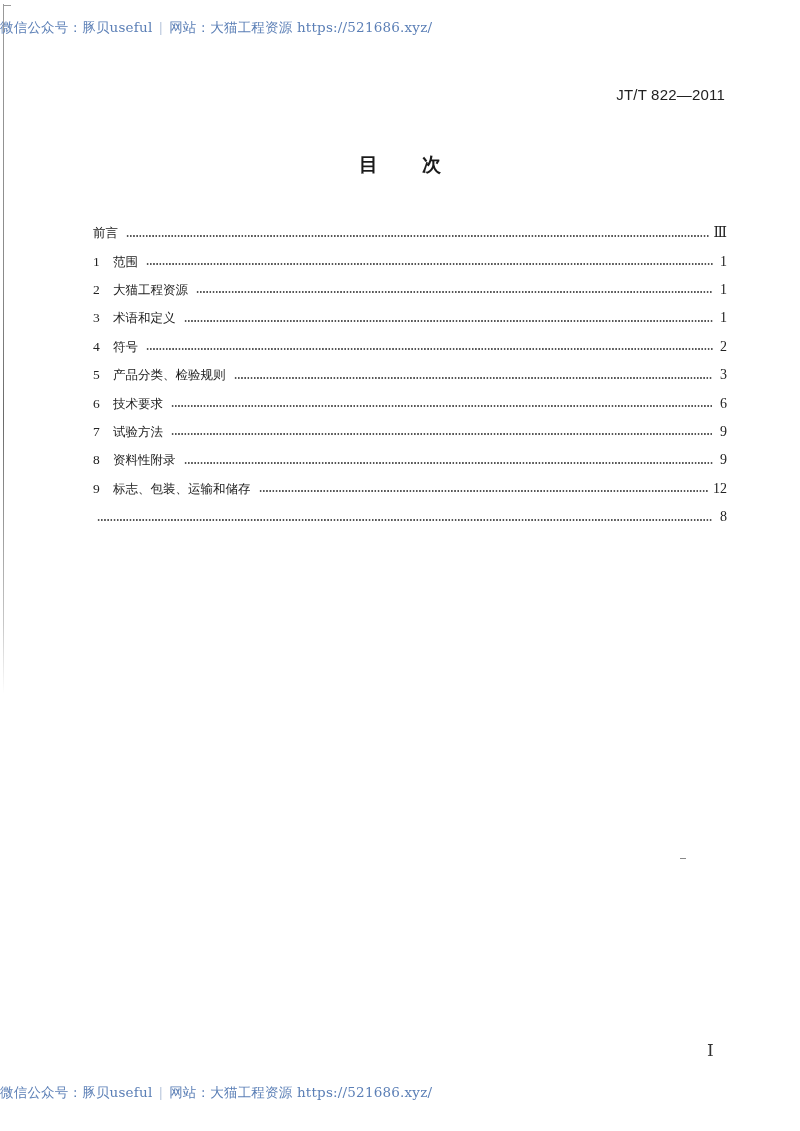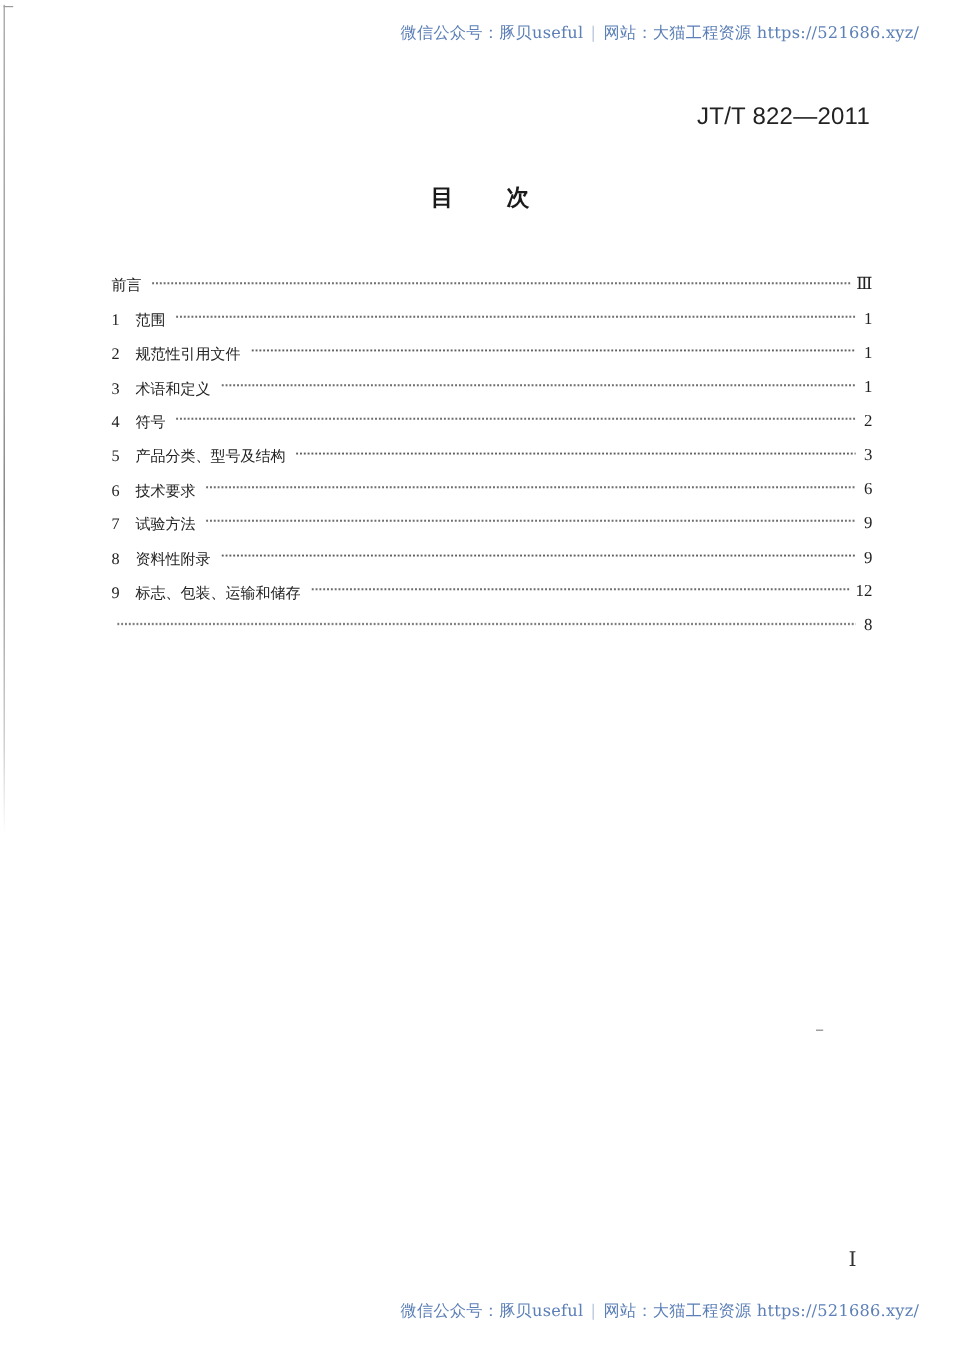--- a/index.html
+++ b/index.html
@@ -33,40 +33,40 @@
     }
     .speck {
       position: absolute;
       background: #888;
       height: 1px;
     }
     .watermark {
       position: absolute;
       left: 0;
       width: 766px;
-      text-align: right;
+      text-align: left;
       font-family: "DejaVu Serif", "Liberation Serif", serif;
       font-size: 13.5px;
       color: #5b7fb6;
       letter-spacing: 0.2px;
       white-space: nowrap;
     }
     .watermark .sep {
       color: #b8c6dc;
       margin: 0 6px;
     }
     .watermark.top { top: 19px; }
     .watermark.bottom { top: 1084px; }
 
     .std-code {
       position: absolute;
       right: 75px;
       top: 86px;
       font-family: "Liberation Sans", "DejaVu Sans", sans-serif;
-      font-size: 20px;
+      font-size: 15px;
       color: #222;
       letter-spacing: 0.2px;
     }
     .toc-title {
       position: absolute;
       left: 0;
       width: 800px;
       top: 152px;
       text-align: center;
       font-family: Liberation Serif, serif;
@@ -80,21 +80,21 @@
     .toc {
       position: absolute;
       left: 93px;
       top: 219px;
       width: 634px;
     }
     .toc-row {
       position: relative;
       height: 28.4px;
       display: flex;
-      align-items: flex-end;
+      align-items: center;
       font-size: 13px;
       line-height: 18px;
       color: #222;
     }
     .toc-num {
       width: 20px;
       flex: 0 0 auto;
       font-family: "Liberation Serif", "DejaVu Serif", serif;
       font-size: 13.5px;
     }
@@ -155,39 +155,39 @@
     <span class="toc-page">Ⅲ</span>
   </div>
   <div class="toc-row">
     <span class="toc-num">1</span>
     <span class="toc-label">范围</span>
     <span class="toc-leader"></span>
     <span class="toc-page">1</span>
   </div>
   <div class="toc-row">
     <span class="toc-num">2</span>
-    <span class="toc-label">规范性引用文件</span>
+    <span class="toc-label">大猫工程资源</span>
     <span class="toc-leader"></span>
     <span class="toc-page">1</span>
   </div>
   <div class="toc-row">
     <span class="toc-num">3</span>
     <span class="toc-label">术语和定义</span>
     <span class="toc-leader"></span>
     <span class="toc-page">1</span>
   </div>
   <div class="toc-row">
     <span class="toc-num">4</span>
     <span class="toc-label">符号</span>
     <span class="toc-leader"></span>
     <span class="toc-page">2</span>
   </div>
   <div class="toc-row">
     <span class="toc-num">5</span>
-    <span class="toc-label">产品分类、型号及结构</span>
+    <span class="toc-label">产品分类、检验规则</span>
     <span class="toc-leader"></span>
     <span class="toc-page">3</span>
   </div>
   <div class="toc-row">
     <span class="toc-num">6</span>
     <span class="toc-label">技术要求</span>
     <span class="toc-leader"></span>
     <span class="toc-page">6</span>
   </div>
   <div class="toc-row">

